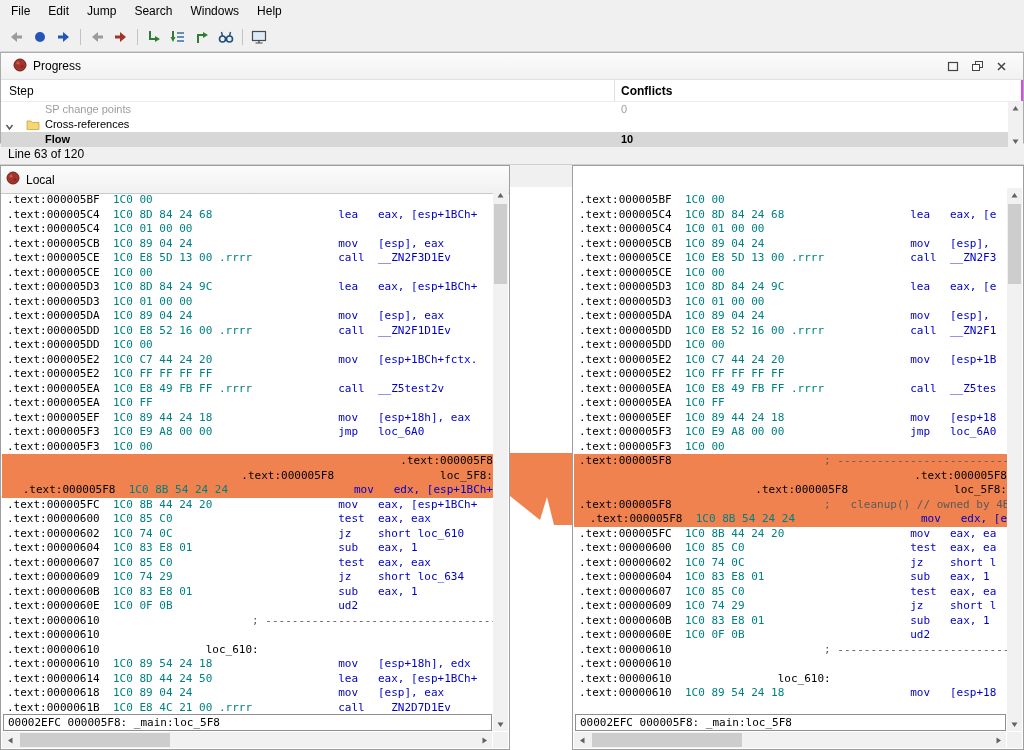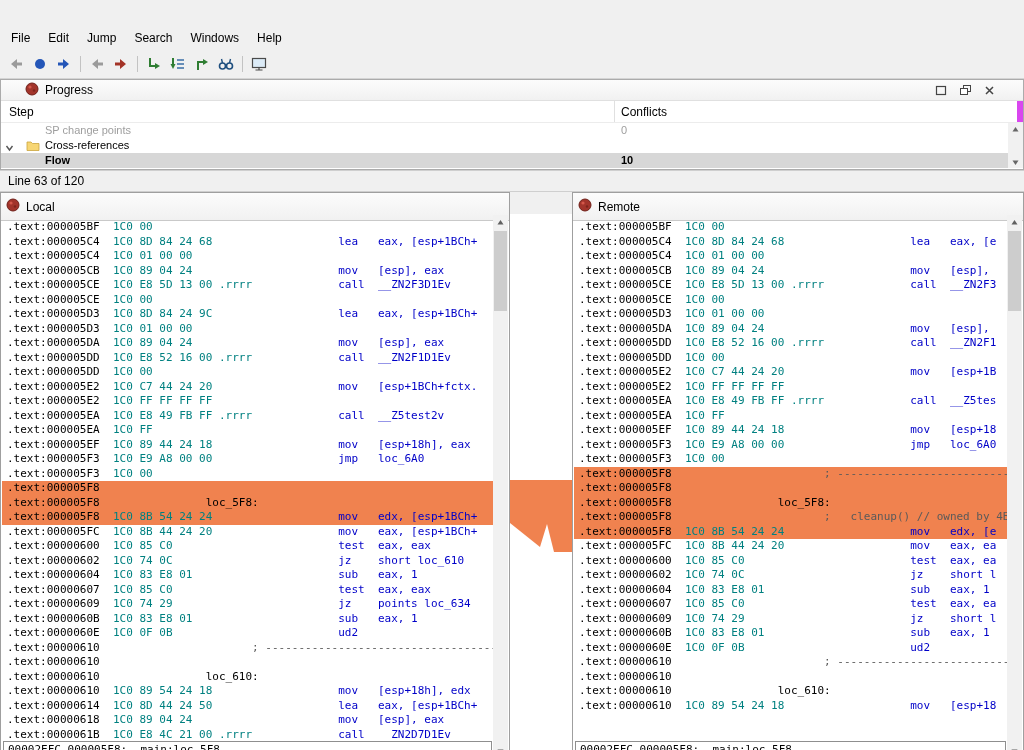--- a/index.html
+++ b/index.html
@@ -1,39 +1,39 @@
 <!DOCTYPE html>
 <html><head>
 <meta charset="utf-8">
 <style>
   * { box-sizing: border-box; margin: 0; padding: 0; }
   html,body { width:1024px; height:750px; overflow:hidden; }
   body { background:#f0f0f0; font-family:"Liberation Sans", sans-serif; font-size:12px; color:#000; }
 
   
-  .menubar { height:22px; display:flex; align-items:center; background:#f0f0f0; padding-left:2px;margin-top:27px; }
+  .menubar { height:22px; display:flex; align-items:center; background:#f0f0f0; padding-left:2px; }
   .menu-item { padding:3px 9px; cursor:default; }
 
   
   .toolbar { height:30px; display:flex; align-items:center; background:#f0f0f0;
              border-bottom:1px solid #d4d4d4; padding-left:4px; }
   .tb-btn { width:24px; height:24px; display:flex; align-items:center; justify-content:center; }
   .tb-sep { width:1px; height:16px; background:#c3c3c3; margin:0 4px; }
 
   
   .progress { height:91px; background:#fff; border:1px solid #ababab; position:relative; }
-  .prog-title { height:21px; border-bottom:1px solid #e0e0e0;
+  .prog-title { height:27px; border-bottom:1px solid #e0e0e0;
                 background:linear-gradient(#fcfcfc,#f1f1f1);
-                display:flex; align-items:center; gap:6px; padding:0 24px; }
+                display:flex; align-items:center; gap:6px; padding:0 12px; }
   .prog-ctrl { margin-left:auto; display:flex; gap:4px; }
   .ctrl-btn { width:20px; height:17px; display:flex; align-items:center; justify-content:center; }
 
   .tree-header { height:22px; display:flex; background:#fff; border-bottom:1px solid #ececec; align-items:stretch;justify-content:center; }
   .th-step { width:614px; border-right:1px solid #e0e0e0; padding-left:8px; display:flex; align-items:center; }
-  .th-conf { flex:1; padding-left:6px; display:flex; align-items:center; border-right:6px solid #d946ef; }
+  .th-conf { flex:1; padding-left:6px; display:flex; align-items:center; border-right:2px solid #d946ef;font-weight:bold; }
 
   .tree-body { position:relative; height:45px; font-size:11px; }
   .tree-row { position:relative; height:15px; line-height:15px; }
   .t-label { position:absolute; left:44px; top:0; }
   .t-conf  { position:absolute; left:620px; top:0; }
   .row-disabled { color:#9e9e9e; }
   .row-selected { background:#d7d7d7; font-weight:bold; }
   .chev { position:absolute; left:4px; top:3px; }
   .fold { position:absolute; left:25px; top:1px; }
   .tree-scroll { position:absolute; right:0; top:0; bottom:0; width:15px; background:#f1f1f1;
@@ -53,21 +53,21 @@
   .gutter-top { height:22px; background:#f0f0f0; }
   .gutter svg { position:absolute; left:0; top:0; width:62px; height:585px; }
 
   .pane-title { height:28px; border-bottom:1px solid #c9c9c9;
                 background:linear-gradient(#fcfcfc,#f1f1f1);
                 display:flex; align-items:center; gap:6px; padding:0 5px; }
 
   .listing { position:absolute; top:22px; left:1px; right:16px; bottom:36px; overflow:hidden;
              font-family:"DejaVu Sans Mono", monospace; font-size:11px; line-height:14.5px; padding-top:5px; }
   .asm-row { white-space:pre; height:14.5px; padding-left:5px; }
-  .asm-row.hl { background:#F0824F; }
+  .asm-row.hl { background:#F0824F;text-align:right; }
   .tk-addr { color:#000000; }
   .tk-sp   { color:#008080; }
   .tk-byte { color:#008080; }
   .tk-mnem { color:#0000C8; }
   .tk-ops  { color:#0000C8; }
   .tk-lbl  { color:#000000;margin-top:20px; }
   .tk-cmt  { color:#5a5a5a; }
 
   .status-box { position:absolute; left:2px; right:17px; bottom:18px; height:17px;
                 border:1px solid #8f8f8f; background:#fff;
@@ -269,21 +269,21 @@
         <div class="asm-row"><span class="tk-addr">.text:000005F3</span>  <span class="tk-sp">1C0</span> <span class="tk-byte">E9 A8 00 00</span>                   <span class="tk-mnem">jmp</span>   <span class="tk-ops">loc_6A0</span></div>
         <div class="asm-row"><span class="tk-addr">.text:000005F3</span>  <span class="tk-sp">1C0</span> <span class="tk-byte">00</span></div>
         <div class="asm-row hl" style="background: rgb(240, 130, 79);"><span class="tk-addr">.text:000005F8</span></div>
         <div class="asm-row hl" style="background: rgb(240, 130, 79);"><span class="tk-addr">.text:000005F8</span>                <span class="tk-lbl">loc_5F8:</span></div>
         <div class="asm-row hl" style="background: rgb(240, 130, 79);"><span class="tk-addr">.text:000005F8</span>  <span class="tk-sp">1C0</span> <span class="tk-byte">8B 54 24 24</span>                   <span class="tk-mnem">mov</span>   <span class="tk-ops">edx, [esp+1BCh+</span></div>
         <div class="asm-row"><span class="tk-addr">.text:000005FC</span>  <span class="tk-sp">1C0</span> <span class="tk-byte">8B 44 24 20</span>                   <span class="tk-mnem">mov</span>   <span class="tk-ops">eax, [esp+1BCh+</span></div>
         <div class="asm-row"><span class="tk-addr">.text:00000600</span>  <span class="tk-sp">1C0</span> <span class="tk-byte">85 C0</span>                         <span class="tk-mnem">test</span>  <span class="tk-ops">eax, eax</span></div>
         <div class="asm-row"><span class="tk-addr">.text:00000602</span>  <span class="tk-sp">1C0</span> <span class="tk-byte">74 0C</span>                         <span class="tk-mnem">jz</span>    <span class="tk-ops">short loc_610</span></div>
         <div class="asm-row"><span class="tk-addr">.text:00000604</span>  <span class="tk-sp">1C0</span> <span class="tk-byte">83 E8 01</span>                      <span class="tk-mnem">sub</span>   <span class="tk-ops">eax, 1</span></div>
         <div class="asm-row"><span class="tk-addr">.text:00000607</span>  <span class="tk-sp">1C0</span> <span class="tk-byte">85 C0</span>                         <span class="tk-mnem">test</span>  <span class="tk-ops">eax, eax</span></div>
-        <div class="asm-row"><span class="tk-addr">.text:00000609</span>  <span class="tk-sp">1C0</span> <span class="tk-byte">74 29</span>                         <span class="tk-mnem">jz</span>    <span class="tk-ops">points loc_634</span></div>
+        <div class="asm-row"><span class="tk-addr">.text:00000609</span>  <span class="tk-sp">1C0</span> <span class="tk-byte">74 29</span>                         <span class="tk-mnem">jz</span>    <span class="tk-ops">short loc_634</span></div>
         <div class="asm-row"><span class="tk-addr">.text:0000060B</span>  <span class="tk-sp">1C0</span> <span class="tk-byte">83 E8 01</span>                      <span class="tk-mnem">sub</span>   <span class="tk-ops">eax, 1</span></div>
         <div class="asm-row"><span class="tk-addr">.text:0000060E</span>  <span class="tk-sp">1C0</span> <span class="tk-byte">0F 0B</span>                         <span class="tk-mnem">ud2</span></div>
         <div class="asm-row"><span class="tk-addr">.text:00000610</span>                       <span class="tk-cmt">; --------------------------------------------------</span></div>
         <div class="asm-row"><span class="tk-addr">.text:00000610</span></div>
         <div class="asm-row"><span class="tk-addr">.text:00000610</span>                <span class="tk-lbl">loc_610:</span></div>
         <div class="asm-row"><span class="tk-addr">.text:00000610</span>  <span class="tk-sp">1C0</span> <span class="tk-byte">89 54 24 18</span>                   <span class="tk-mnem">mov</span>   <span class="tk-ops">[esp+18h], edx</span></div>
         <div class="asm-row"><span class="tk-addr">.text:00000614</span>  <span class="tk-sp">1C0</span> <span class="tk-byte">8D 44 24 50</span>                   <span class="tk-mnem">lea</span>   <span class="tk-ops">eax, [esp+1BCh+</span></div>
         <div class="asm-row"><span class="tk-addr">.text:00000618</span>  <span class="tk-sp">1C0</span> <span class="tk-byte">89 04 24</span>                      <span class="tk-mnem">mov</span>   <span class="tk-ops">[esp], eax</span></div>
         <div class="asm-row"><span class="tk-addr">.text:0000061B</span>  <span class="tk-sp">1C0</span> <span class="tk-byte">E8 4C 21 00 .rrrr</span>             <span class="tk-mnem">call</span>  <span class="tk-ops">__ZN2D7D1Ev</span></div>
       </div>
@@ -322,37 +322,28 @@
   </div>
 
   <div class="gutter">
     <div class="gutter-top"></div>
     <svg viewBox="0 0 62 585" preserveAspectRatio="none">
       <polygon points="0,288 62,288 62,360 44,360 37,332 30,355 0,331" fill="#F0824F"></polygon>
     </svg>
   </div>
 
   <div class="pane pane-right">
-    <div class="pane-title">
-      <span>
-        <svg width="14" height="14" viewBox="0 0 14 14">
-            <circle cx="7" cy="7" r="6" fill="#a2342b" stroke="#6f1f18"></circle>
-            <circle cx="5" cy="5" r="1.6" fill="#d4574a"></circle>
-            <circle cx="9" cy="8.5" r="1.2" fill="#7c241c"></circle>
-          </svg>
-      </span>
-      <span>Remote</span>
-    </div>
     <div class="listing">
         <div class="asm-row"><span class="tk-addr">.text:000005BF</span>  <span class="tk-sp">1C0</span> <span class="tk-byte">00</span></div>
         <div class="asm-row"><span class="tk-addr">.text:000005C4</span>  <span class="tk-sp">1C0</span> <span class="tk-byte">8D 84 24 68</span>                   <span class="tk-mnem">lea</span>   <span class="tk-ops">eax, [e</span></div>
         <div class="asm-row"><span class="tk-addr">.text:000005C4</span>  <span class="tk-sp">1C0</span> <span class="tk-byte">01 00 00</span></div>
         <div class="asm-row"><span class="tk-addr">.text:000005CB</span>  <span class="tk-sp">1C0</span> <span class="tk-byte">89 04 24</span>                      <span class="tk-mnem">mov</span>   <span class="tk-ops">[esp],</span></div>
         <div class="asm-row"><span class="tk-addr">.text:000005CE</span>  <span class="tk-sp">1C0</span> <span class="tk-byte">E8 5D 13 00 .rrrr</span>             <span class="tk-mnem">call</span>  <span class="tk-ops">__ZN2F3</span></div>
         <div class="asm-row"><span class="tk-addr">.text:000005CE</span>  <span class="tk-sp">1C0</span> <span class="tk-byte">00</span></div>
+        <div class="asm-row"><span class="tk-addr">.text:000005D3</span>  <span class="tk-sp">1C0</span> <span class="tk-byte">8D 84 24 9C</span>                   <span class="tk-mnem">lea</span>   <span class="tk-ops">eax, [e</span></div>
         <div class="asm-row"><span class="tk-addr">.text:000005D3</span>  <span class="tk-sp">1C0</span> <span class="tk-byte">01 00 00</span></div>
         <div class="asm-row"><span class="tk-addr">.text:000005DA</span>  <span class="tk-sp">1C0</span> <span class="tk-byte">89 04 24</span>                      <span class="tk-mnem">mov</span>   <span class="tk-ops">[esp],</span></div>
         <div class="asm-row"><span class="tk-addr">.text:000005DD</span>  <span class="tk-sp">1C0</span> <span class="tk-byte">E8 52 16 00 .rrrr</span>             <span class="tk-mnem">call</span>  <span class="tk-ops">__ZN2F1</span></div>
         <div class="asm-row"><span class="tk-addr">.text:000005DD</span>  <span class="tk-sp">1C0</span> <span class="tk-byte">00</span></div>
         <div class="asm-row"><span class="tk-addr">.text:000005E2</span>  <span class="tk-sp">1C0</span> <span class="tk-byte">C7 44 24 20</span>                   <span class="tk-mnem">mov</span>   <span class="tk-ops">[esp+1B</span></div>
         <div class="asm-row"><span class="tk-addr">.text:000005E2</span>  <span class="tk-sp">1C0</span> <span class="tk-byte">FF FF FF FF</span></div>
         <div class="asm-row"><span class="tk-addr">.text:000005EA</span>  <span class="tk-sp">1C0</span> <span class="tk-byte">E8 49 FB FF .rrrr</span>             <span class="tk-mnem">call</span>  <span class="tk-ops">__Z5tes</span></div>
         <div class="asm-row"><span class="tk-addr">.text:000005EA</span>  <span class="tk-sp">1C0</span> <span class="tk-byte">FF</span></div>
         <div class="asm-row"><span class="tk-addr">.text:000005EF</span>  <span class="tk-sp">1C0</span> <span class="tk-byte">89 44 24 18</span>                   <span class="tk-mnem">mov</span>   <span class="tk-ops">[esp+18</span></div>
         <div class="asm-row"><span class="tk-addr">.text:000005F3</span>  <span class="tk-sp">1C0</span> <span class="tk-byte">E9 A8 00 00</span>                   <span class="tk-mnem">jmp</span>   <span class="tk-ops">loc_6A0</span></div>

